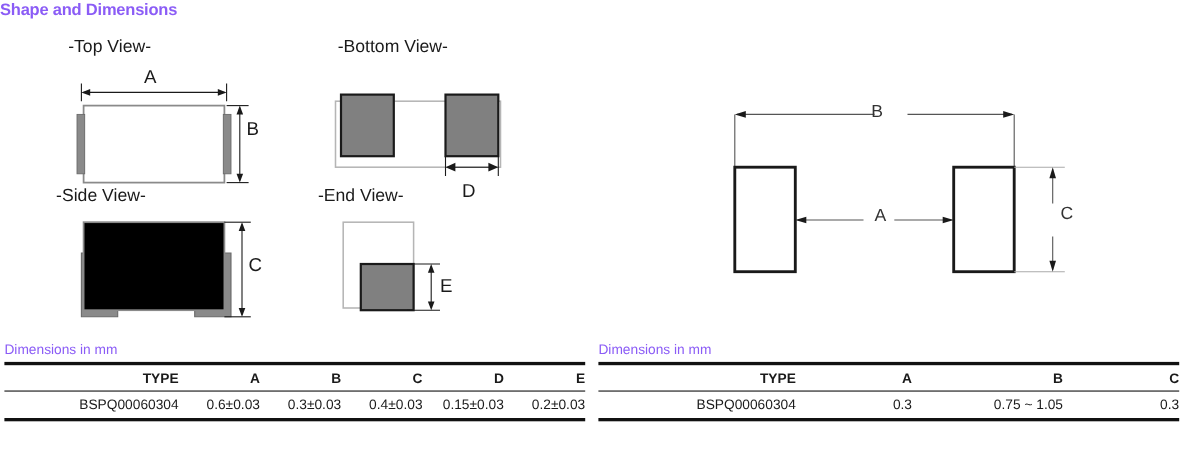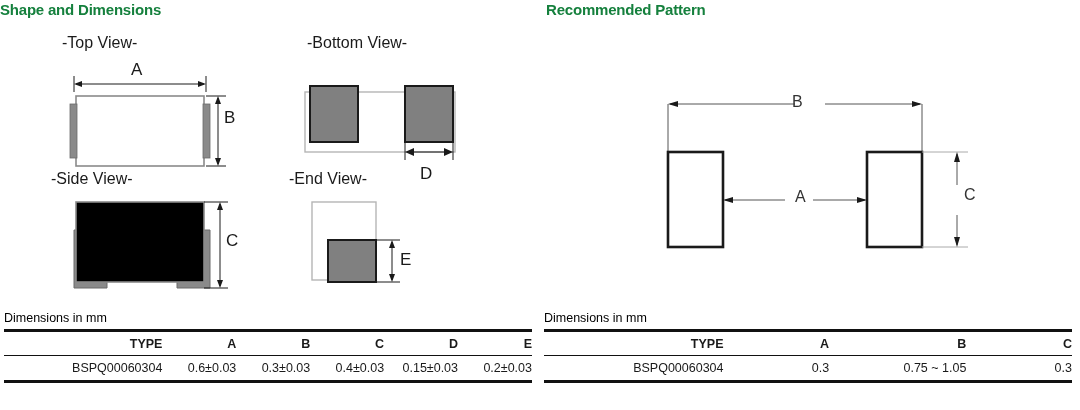--- a/index.html
+++ b/index.html
@@ -8,35 +8,35 @@
     font-family:"Liberation Sans", sans-serif;
     color:#1a1a1a;overflow:hidden;position:relative;
   }
   .panel{position:absolute;top:0;height:410px;width:540px;}
   #panel-left{left:0;}
   #panel-right{left:540px;}
 
   .section-title{
     position:absolute;top:1px;left:0;
     font-size:15px;font-weight:bold;letter-spacing:-0.2px;
-    color:#15803d;white-space:nowrap;
+    color:#8b5cf6;white-space:nowrap;
   }
   #panel-left .section-title{left:0px;}
   #panel-right .section-title{left:6px;}
 
   .view-label{
     position:absolute;font-size:16px;color:#1a1a1a;white-space:nowrap;text-align:right;
   }
 
   .draw{position:absolute;}
 
   
   .tbl-wrap{position:absolute;left:0;width:540px;}
   .dim-note{
-    font-size:12.5px;color:#000000;margin:0 0 4px 4px;white-space:nowrap;
+    font-size:12.5px;color:#8b5cf6;margin:0 0 4px 4px;white-space:nowrap;
   }
   table.dim{
     border-collapse:collapse;width:528px;margin-left:4px;table-layout:fixed;
   }
   table.dim th,table.dim td{
     text-align:right;font-size:12.5px;padding:0;white-space:nowrap;
   }
   table.dim th{font-weight:bold;height:23px;}
   table.dim td{font-weight:normal;height:24px;}
   .rule-thick{height:3px;background:#111;margin-left:4px;width:528px;}
@@ -182,21 +182,20 @@
           <td>0.2±0.03</td>
         </tr>
       </tbody>
     </table>
     <div class="rule-thick"></div>
   </div>
 </div>
 
 <div class="panel" id="panel-right">
 
-  <div class="section-title">Recommended Pattern</div>
 
   <div class="draw" style="left:110px;top:90px;">
     <svg width="350" height="160" viewBox="0 0 350 160">
 
       <g stroke="#555555" stroke-width="1">
         <line x1="18" y1="14" x2="18" y2="62"></line>
         <line x1="272" y1="14" x2="272" y2="62"></line>
       </g>
 
       <g stroke="#555555" stroke-width="1">

